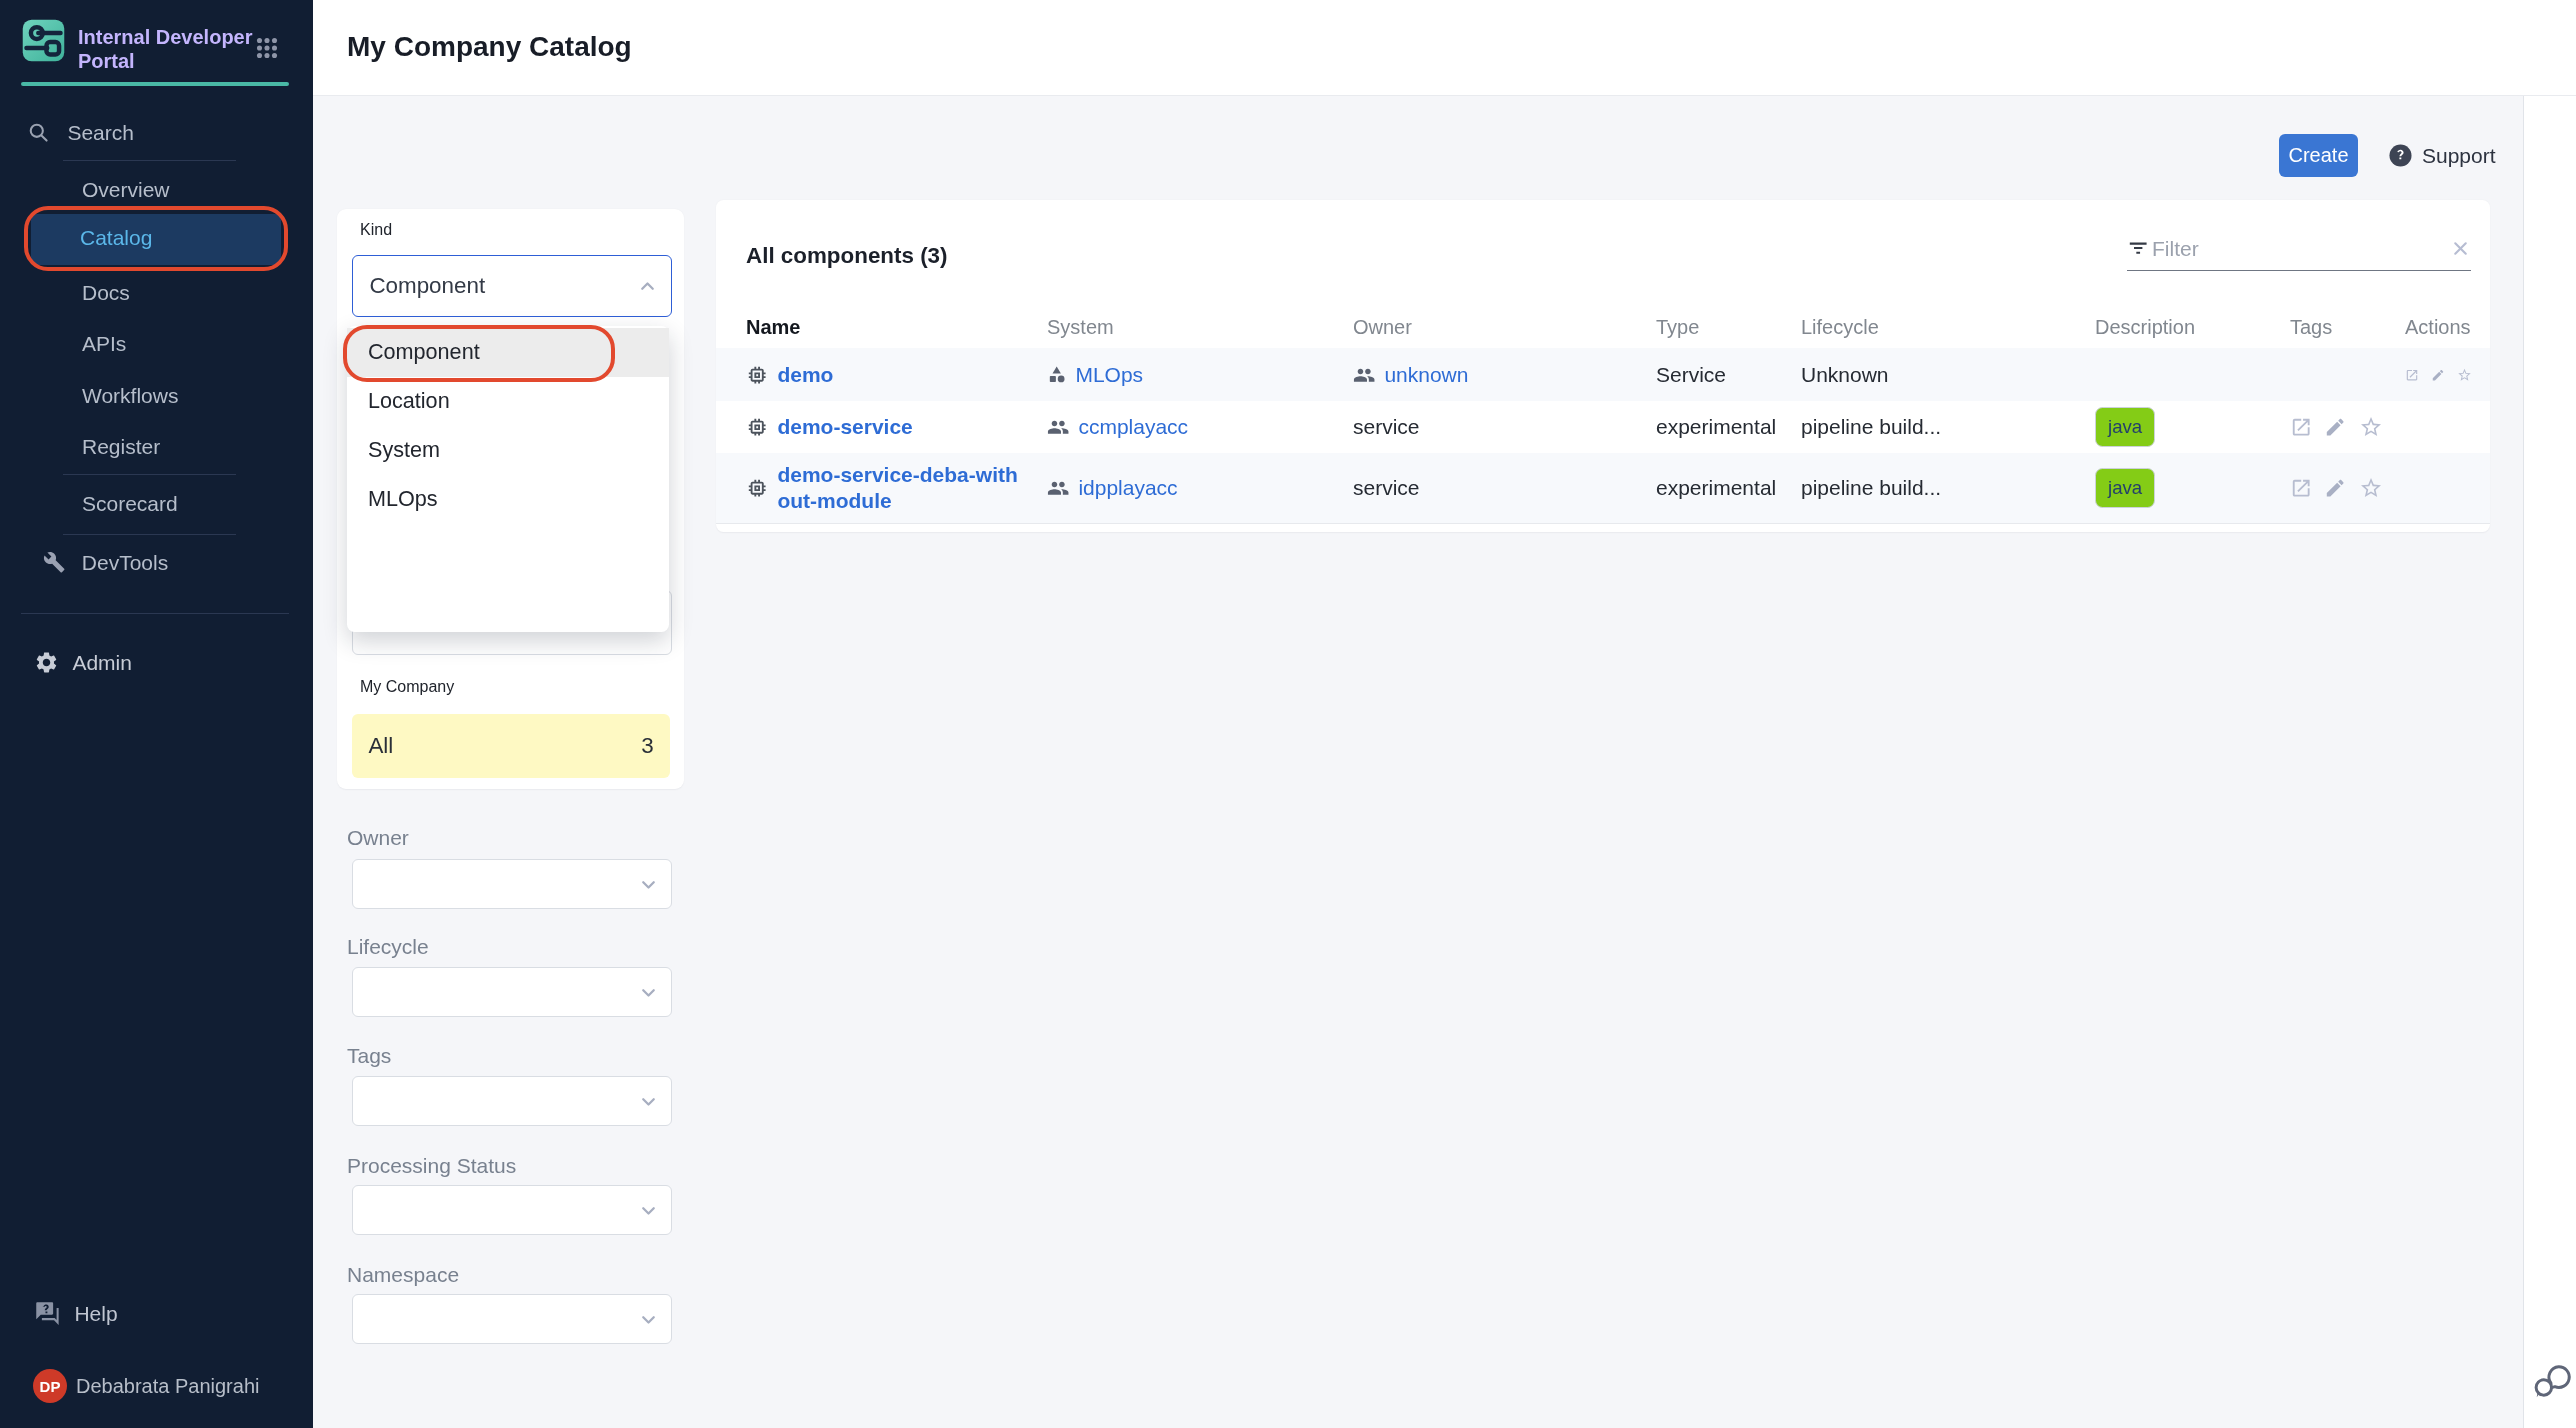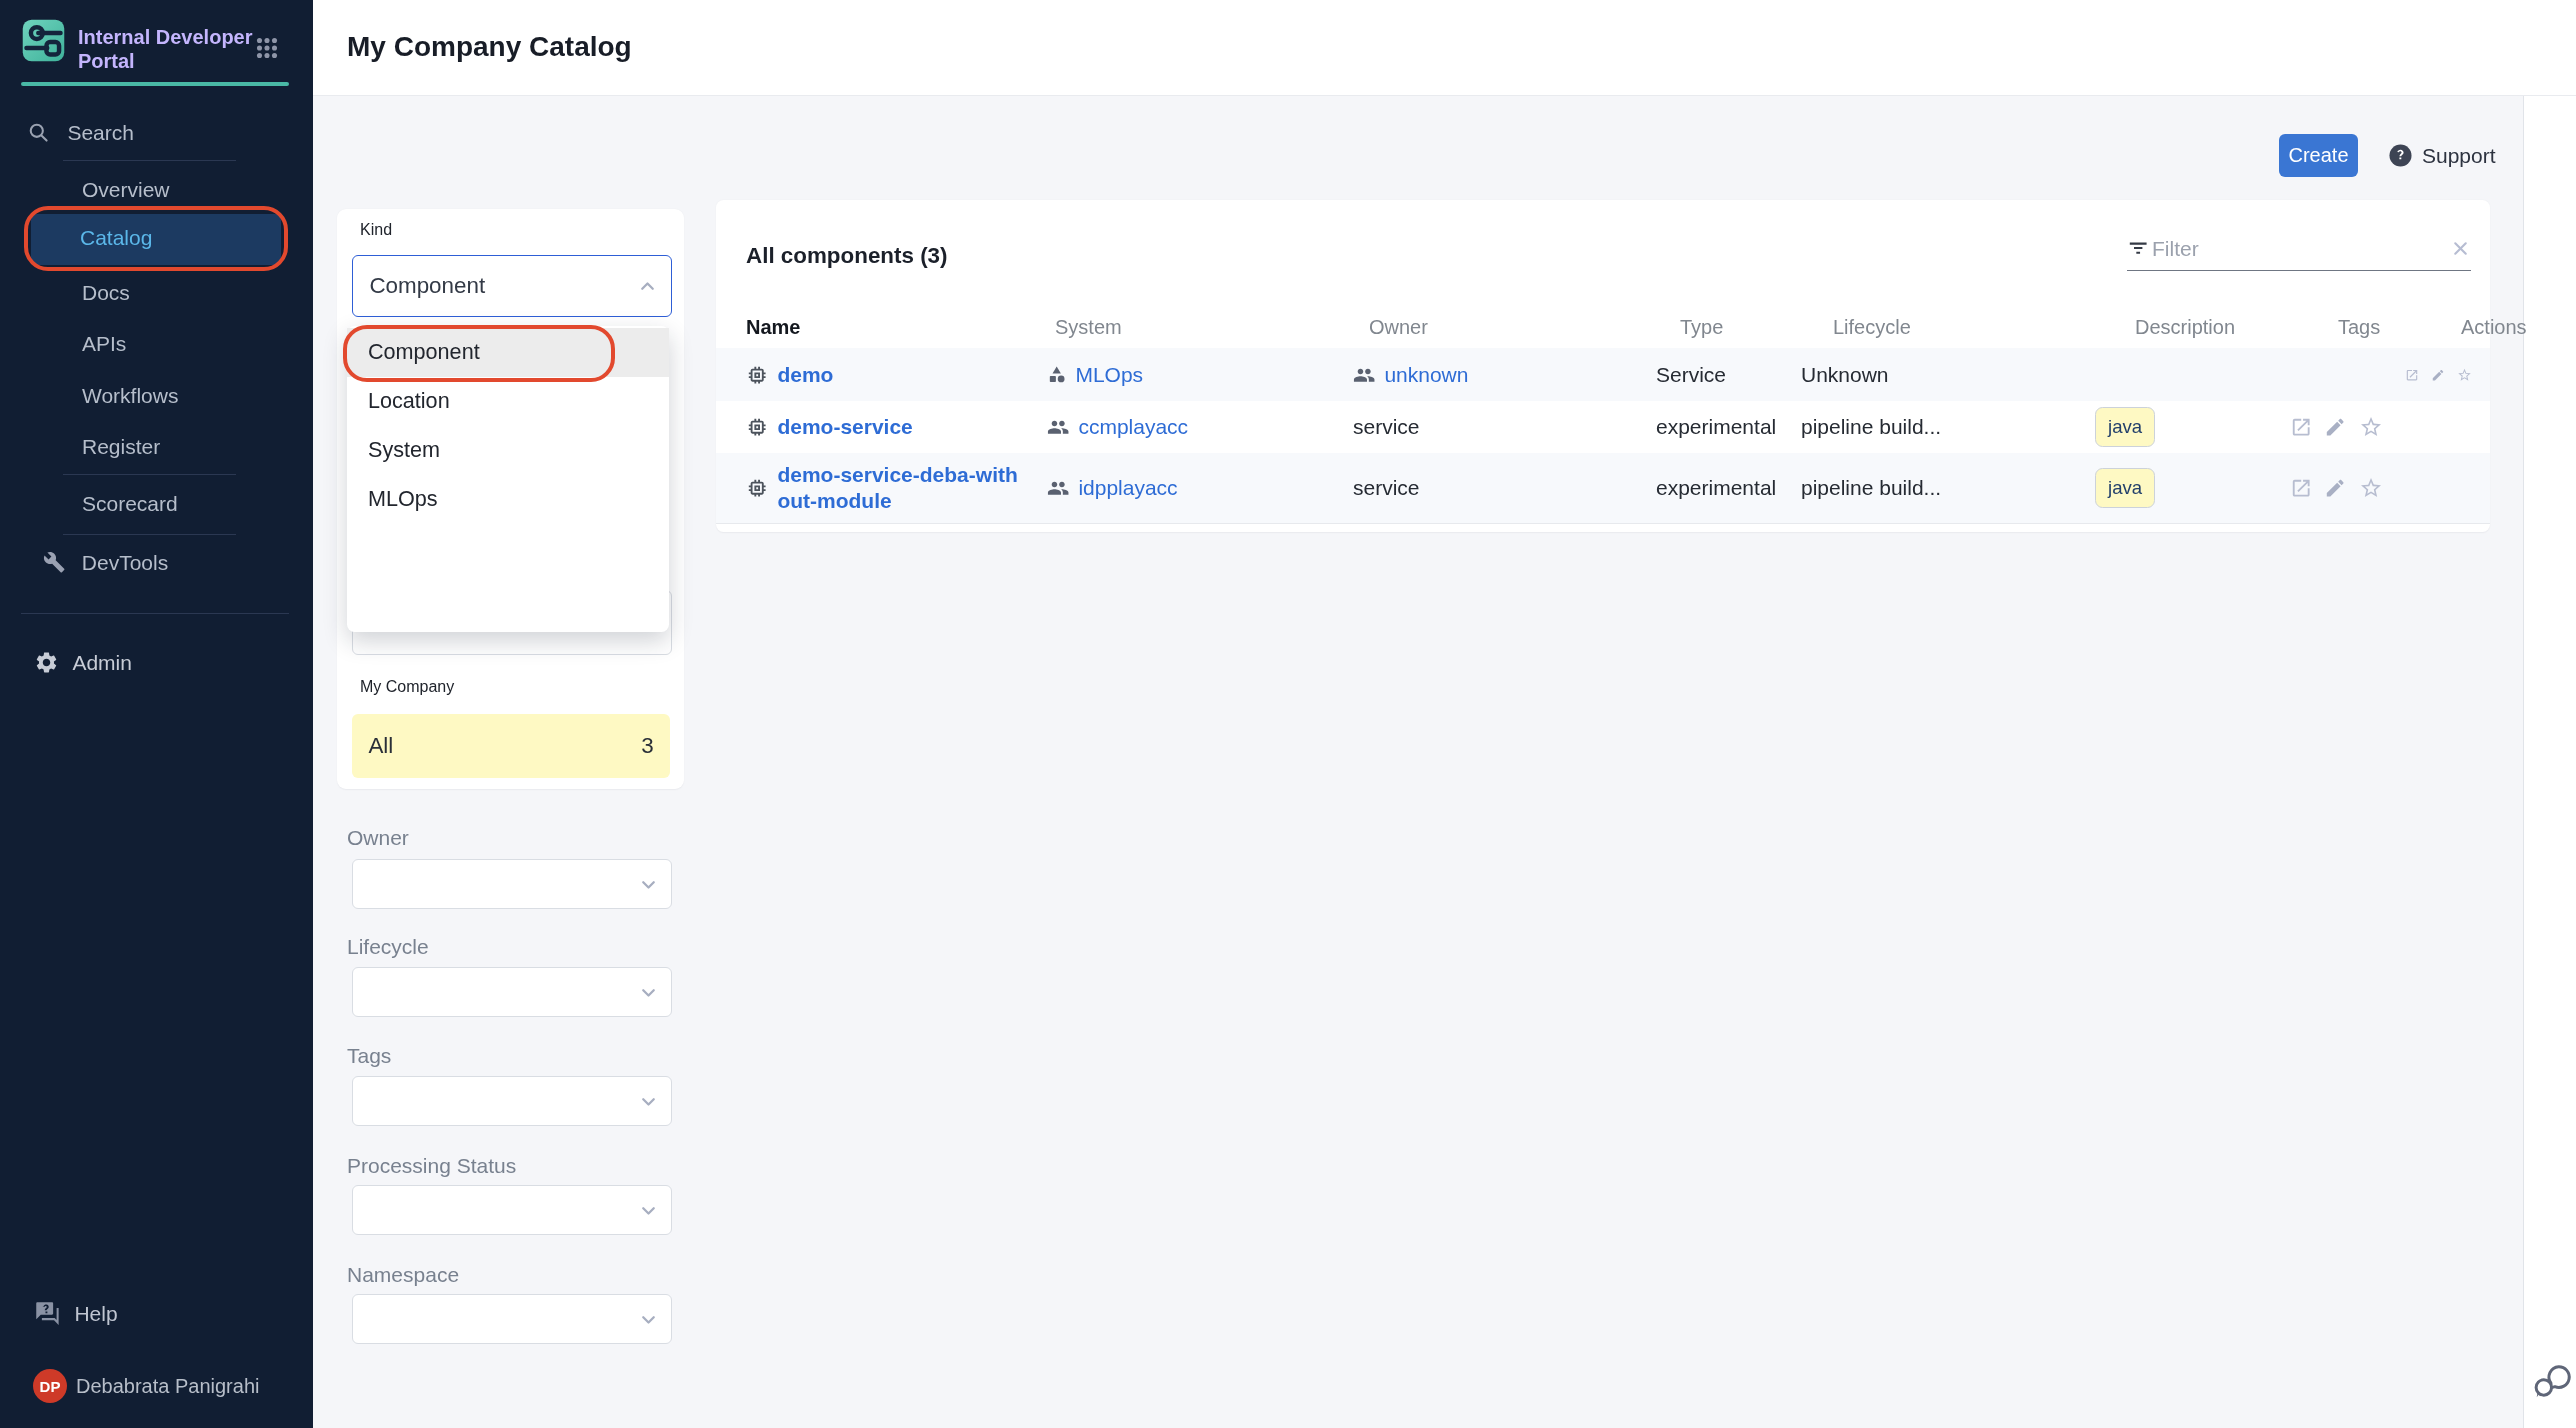--- a/index.html
+++ b/index.html
@@ -60,29 +60,29 @@
   
   .table-card{position:absolute;left:716px;top:200px;width:1774px;height:332px;background:#fff;border-radius:7.5px;
               box-shadow:0 0.7px 1.5px rgba(16,24,40,.05);}
   .tc-title{position:absolute;left:30px;top:43px;font-size:22.4px;font-weight:bold;color:#1B202A;}
   .filterbox{position:absolute;top:27px;right:19.4px;width:344px;height:43px;border-bottom:1.5px solid #6F7683;
              display:flex;align-items:center;gap:1px;}
   .filterbox input{flex:1;border:none;outline:none;background:transparent;font-size:21px;color:#333;
                    font-family:"Liberation Sans", sans-serif;}
   .filterbox input::placeholder{color:#9BA1AD;}
   .tgrid{display:grid;grid-template-columns:301px 306px 303px 145px 294px 195px 115px 67px;padding:0 18px 0 30px;align-items:center;}
-  .thead{position:absolute;left:0;top:106px;width:1726px;height:42px;border-bottom:0.7px solid #E7E9ED;gap:8px;}
+  .thead{position:absolute;left:0;top:106px;width:1726px;height:42px;border-bottom:0.7px solid #E7E9ED;}
   .th{font-size:20px;color:#81878F;}
   .th.first{font-weight:bold;color:#14181F;}
   .trow{position:absolute;left:0;width:1726px;}
   .cell{font-size:21px;color:#262B33;}
   .cell-link{display:flex;align-items:center;gap:9px;color:#2E6CD5;text-decoration:none;font-size:21px;cursor:pointer;}
   .name-link{font-weight:bold;}
   .name-text{display:inline-block;max-width:253px;word-break:break-all;line-height:1.22;}
-  .chip{display:inline-block;padding:8px 12px;border:1.5px solid #CCD2DA;border-radius:7.5px;font-size:18.6px;color:#23406B;background:#fef9c3;}
+  .chip{display:inline-block;padding:8px 12px;border:1.5px solid #CCD2DA;border-radius:7.5px;font-size:18.6px;color:#23406B;background:#84cc16;}
   .actions{display:flex;align-items:center;gap:12px;}
   .act{cursor:pointer;}
 
   .chat-fab{position:absolute;left:2531px;top:1357px;cursor:pointer;}
 </style>
 </head>
 <body>
 
 <div class="sidebar">
 

